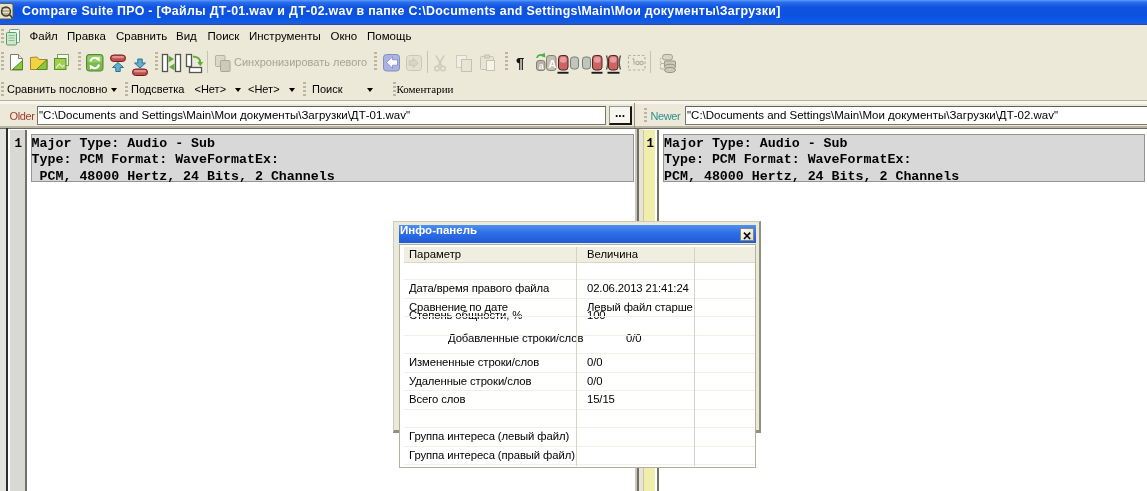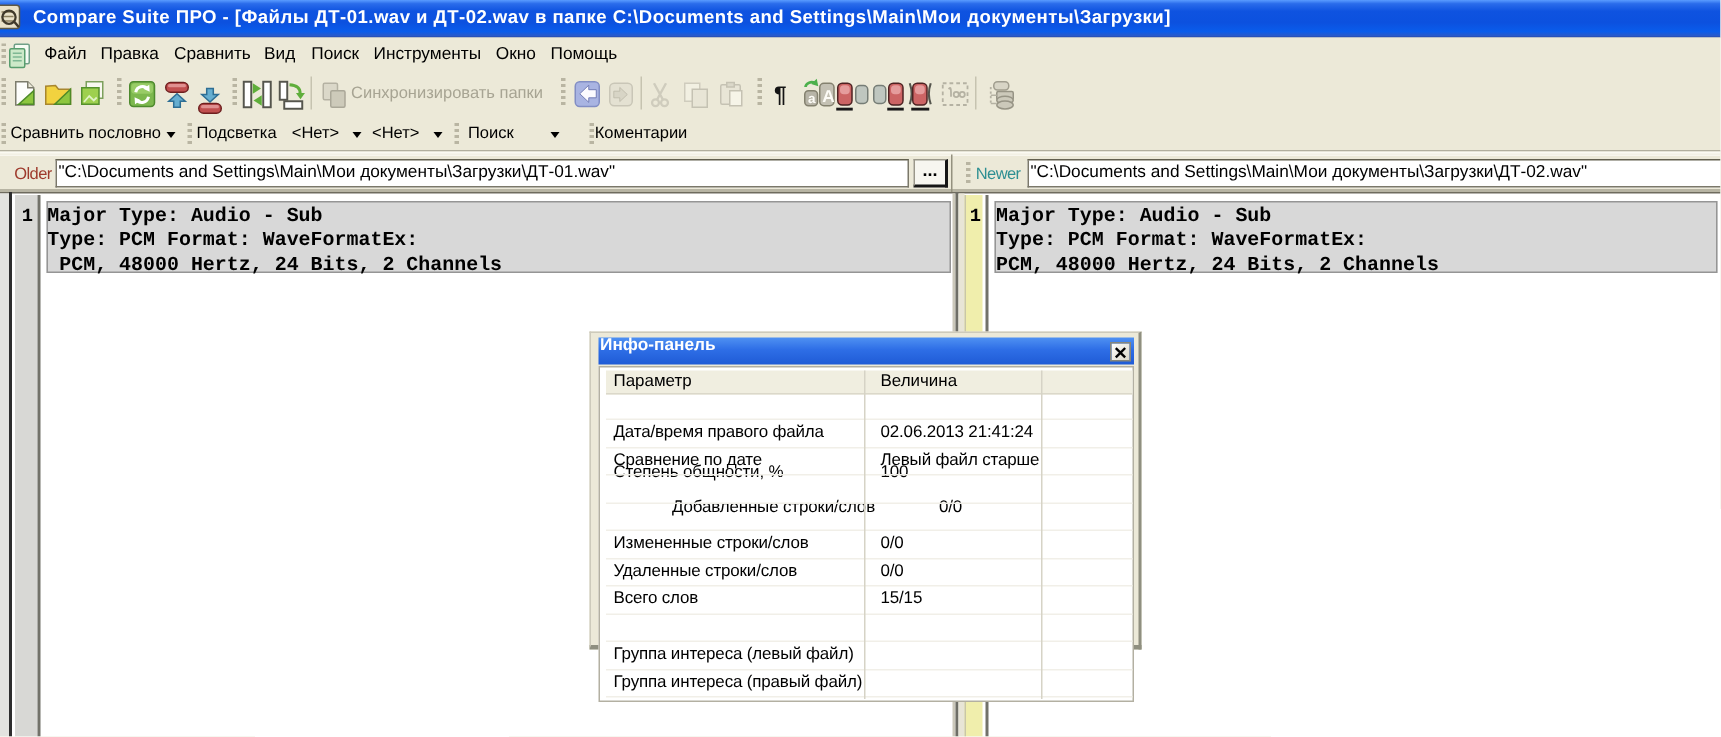--- a/index.html
+++ b/index.html
@@ -56,21 +56,21 @@
 <div class="abs menuitem" style="left:207.5px;">Поиск</div>
 <div class="abs menuitem" style="left:249px;">Инструменты</div>
 <div class="abs menuitem" style="left:330.5px;">Окно</div>
 <div class="abs menuitem" style="left:367px;">Помощь</div>
 
 <div class="abs" id="tb1"></div>
 <div class="abs grip" style="left:1px;top:52px;height:20px;"></div>
 <div class="abs grip" style="left:78px;top:52px;height:20px;"></div>
 <div class="abs grip" style="left:155px;top:52px;height:20px;"></div>
 <div class="abs vsep" style="left:207px;top:51px;height:22px;"></div>
-<div class="abs tbtext disabled" style="left:234px;top:56px;">Синхронизировать папки</div>
+<div class="abs tbtext disabled" style="left:234px;top:56px;">Синхронизировать левого</div>
 <div class="abs grip" style="left:374px;top:52px;height:20px;"></div>
 <div class="abs vsep" style="left:427px;top:51px;height:22px;"></div>
 <div class="abs grip" style="left:505px;top:52px;height:20px;"></div>
 <div class="abs vsep" style="left:650px;top:51px;height:22px;"></div>
 <svg class="abs" id="icons1" style="left:0;top:0;" width="700" height="128" viewBox="0 0 700 128">
 
   <rect x="-1.5" y="3.5" width="14.5" height="15.5" rx="2" fill="#e9e1c8" stroke="#5e5844"></rect>
   <path d="M1 8 h8 M1 11 h8 M1 14 h8" stroke="#8a7f5e" stroke-width="1" fill="none"></path>
   <circle cx="6" cy="11.5" r="4.4" fill="none" stroke="#40392a" stroke-width="1.5"></circle>
   <path d="M9.5 14.5 l3 3.5" stroke="#40392a" stroke-width="1.7"></path>
@@ -186,21 +186,21 @@
 <div class="abs grip" style="left:125px;top:82px;height:16px;"></div>
 <div class="abs tbtext" style="left:131px;top:83px;">Подсветка</div>
 <div class="abs tbtext" style="left:194.5px;top:83px;">&lt;Нет&gt;</div>
 <div class="abs arr" style="left:234.5px;top:87.5px;"></div>
 <div class="abs tbtext" style="left:248px;top:83px;">&lt;Нет&gt;</div>
 <div class="abs arr" style="left:288.5px;top:87.5px;"></div>
 <div class="abs grip" style="left:303px;top:82px;height:16px;"></div>
 <div class="abs tbtext" style="left:312px;top:83px;">Поиск</div>
 <div class="abs arr" style="left:366.5px;top:87.5px;"></div>
 <div class="abs grip" style="left:393px;top:82px;height:16px;"></div>
-<div class="abs tbtext" style="left:396.5px;top:83px;">Коментарии</div>
+<div class="abs tbtext" style="left:396.5px;top:83px;font-family:Liberation Serif, serif;">Коментарии</div>
 
 <div class="abs" style="left:0;top:99.5px;width:1147px;height:1px;background:#b2af9e;"></div>
 <div class="abs" style="left:0;top:100.5px;width:1147px;height:1px;background:#fbfaf2;"></div>
 <div class="abs" id="pathrow"></div>
 <div class="abs" style="left:0;top:125.6px;width:1147px;height:2.4px;background:#b7b4a3;"></div>
 <div class="abs" style="left:9.5px;top:109.5px;font-size:11px;letter-spacing:-0.4px;color:#9e3a2c;">Older</div>
 <div class="abs pathbox" style="left:37px;width:569px;">"C:\Documents and Settings\Main\Мои документы\Загрузки\ДТ-01.wav"</div>
 <div class="abs" id="dots" style="left:609px;top:106px;width:23px;height:19px;background:#f7f6f0;border:1px solid #9a978a;border-right:2px solid #161616;border-bottom:2px solid #161616;text-align:center;font-weight:bold;font-size:12px;line-height:13px;">...</div>
 <div class="abs" style="left:634px;top:103px;width:1px;height:25px;background:#94917f;"></div>
 <div class="abs grip" style="left:644px;top:108px;height:14px;"></div>

